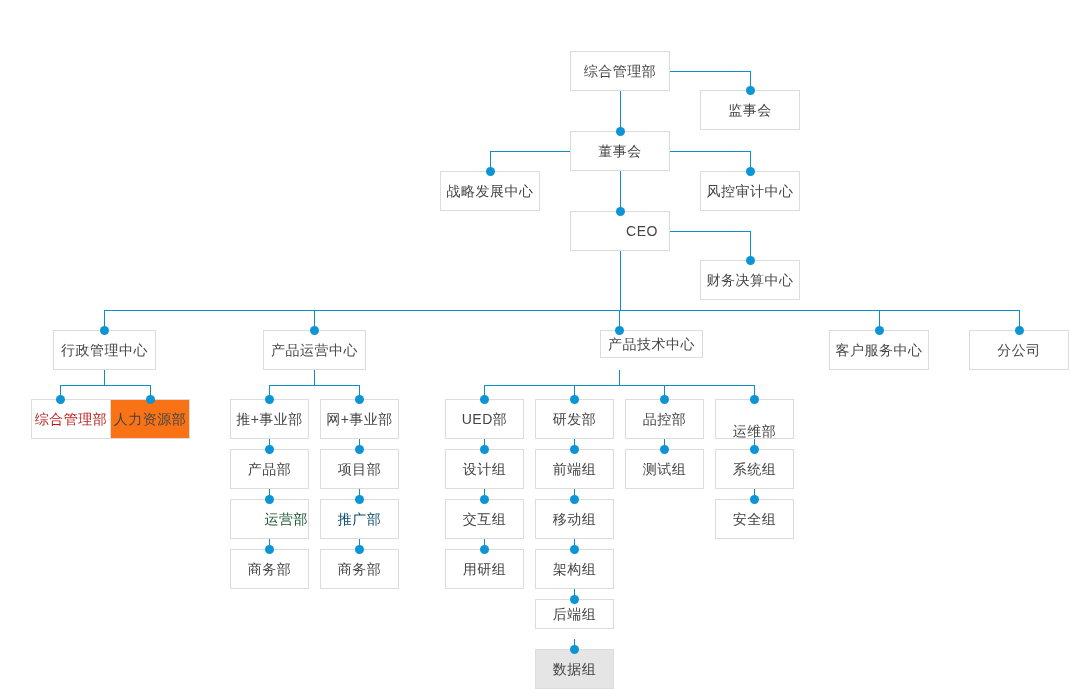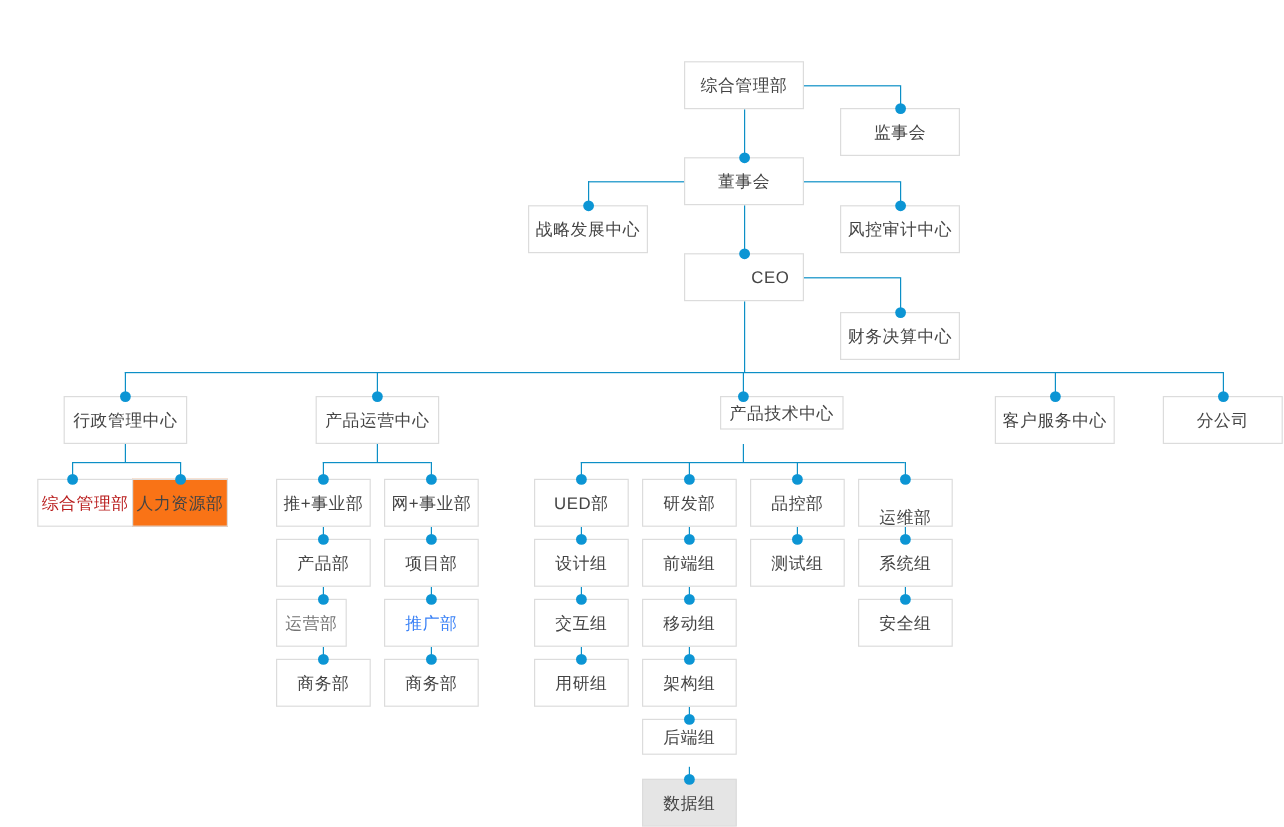--- a/index.html
+++ b/index.html
@@ -183,33 +183,33 @@
       </div>
       <div class="node" style="left: 110px; top: 399px; width: 80px; height: 40px; border-color: rgb(220, 220, 220); background: #f97316; color: rgb(68, 68, 68); align-items: center;">
         <span class="node-label">人力资源部</span>
       </div>
       <div class="node" style="left: 230px; top: 399px; width: 79px; height: 40px; border-color: rgb(220, 220, 220); background: rgb(255, 255, 255); color: rgb(68, 68, 68);">
         <span class="node-label">推+事业部</span>
       </div>
       <div class="node" style="left: 230px; top: 449px; width: 79px; height: 40px; border-color: rgb(220, 220, 220); background: rgb(255, 255, 255); color: rgb(68, 68, 68);">
         <span class="node-label">产品部</span>
       </div>
-      <div class="node" style="left: 230px; top: 499px; width: 59px; height: 40px; border-color: rgb(220, 220, 220); background: rgb(255, 255, 255); color: #737373;">
+      <div class="node" style="left: 230px; top: 499px; width: 79px; height: 40px; border-color: rgb(220, 220, 220); background: rgb(255, 255, 255); color: #14532d; justify-content: flex-end;">
         <span class="node-label">运营部</span>
       </div>
       <div class="node" style="left: 230px; top: 549px; width: 79px; height: 40px; border-color: rgb(220, 220, 220); background: rgb(255, 255, 255); color: rgb(68, 68, 68);">
         <span class="node-label">商务部</span>
       </div>
       <div class="node" style="left: 320px; top: 399px; width: 79px; height: 40px; border-color: rgb(220, 220, 220); background: rgb(255, 255, 255); color: rgb(68, 68, 68);">
         <span class="node-label">网+事业部</span>
       </div>
       <div class="node" style="left: 320px; top: 449px; width: 79px; height: 40px; border-color: rgb(220, 220, 220); background: rgb(255, 255, 255); color: rgb(68, 68, 68);">
         <span class="node-label">项目部</span>
       </div>
-      <div class="node" style="left: 320px; top: 499px; width: 79px; height: 40px; border-color: rgb(220, 220, 220); background: rgb(255, 255, 255); color: #3b82f6; align-items: center;">
+      <div class="node" style="left: 320px; top: 499px; width: 79px; height: 40px; border-color: rgb(220, 220, 220); background: rgb(255, 255, 255); color: #0c4a6e; align-items: center;">
         <span class="node-label">推广部</span>
       </div>
       <div class="node" style="left: 320px; top: 549px; width: 79px; height: 40px; border-color: rgb(220, 220, 220); background: rgb(255, 255, 255); color: rgb(68, 68, 68);">
         <span class="node-label">商务部</span>
       </div>
       <div class="node" style="left: 445px; top: 399px; width: 79px; height: 40px; border-color: rgb(220, 220, 220); background: rgb(255, 255, 255); color: rgb(68, 68, 68);">
         <span class="node-label">UED部</span>
       </div>
       <div class="node" style="left: 445px; top: 449px; width: 79px; height: 40px; border-color: rgb(220, 220, 220); background: rgb(255, 255, 255); color: rgb(68, 68, 68);">
         <span class="node-label">设计组</span>

